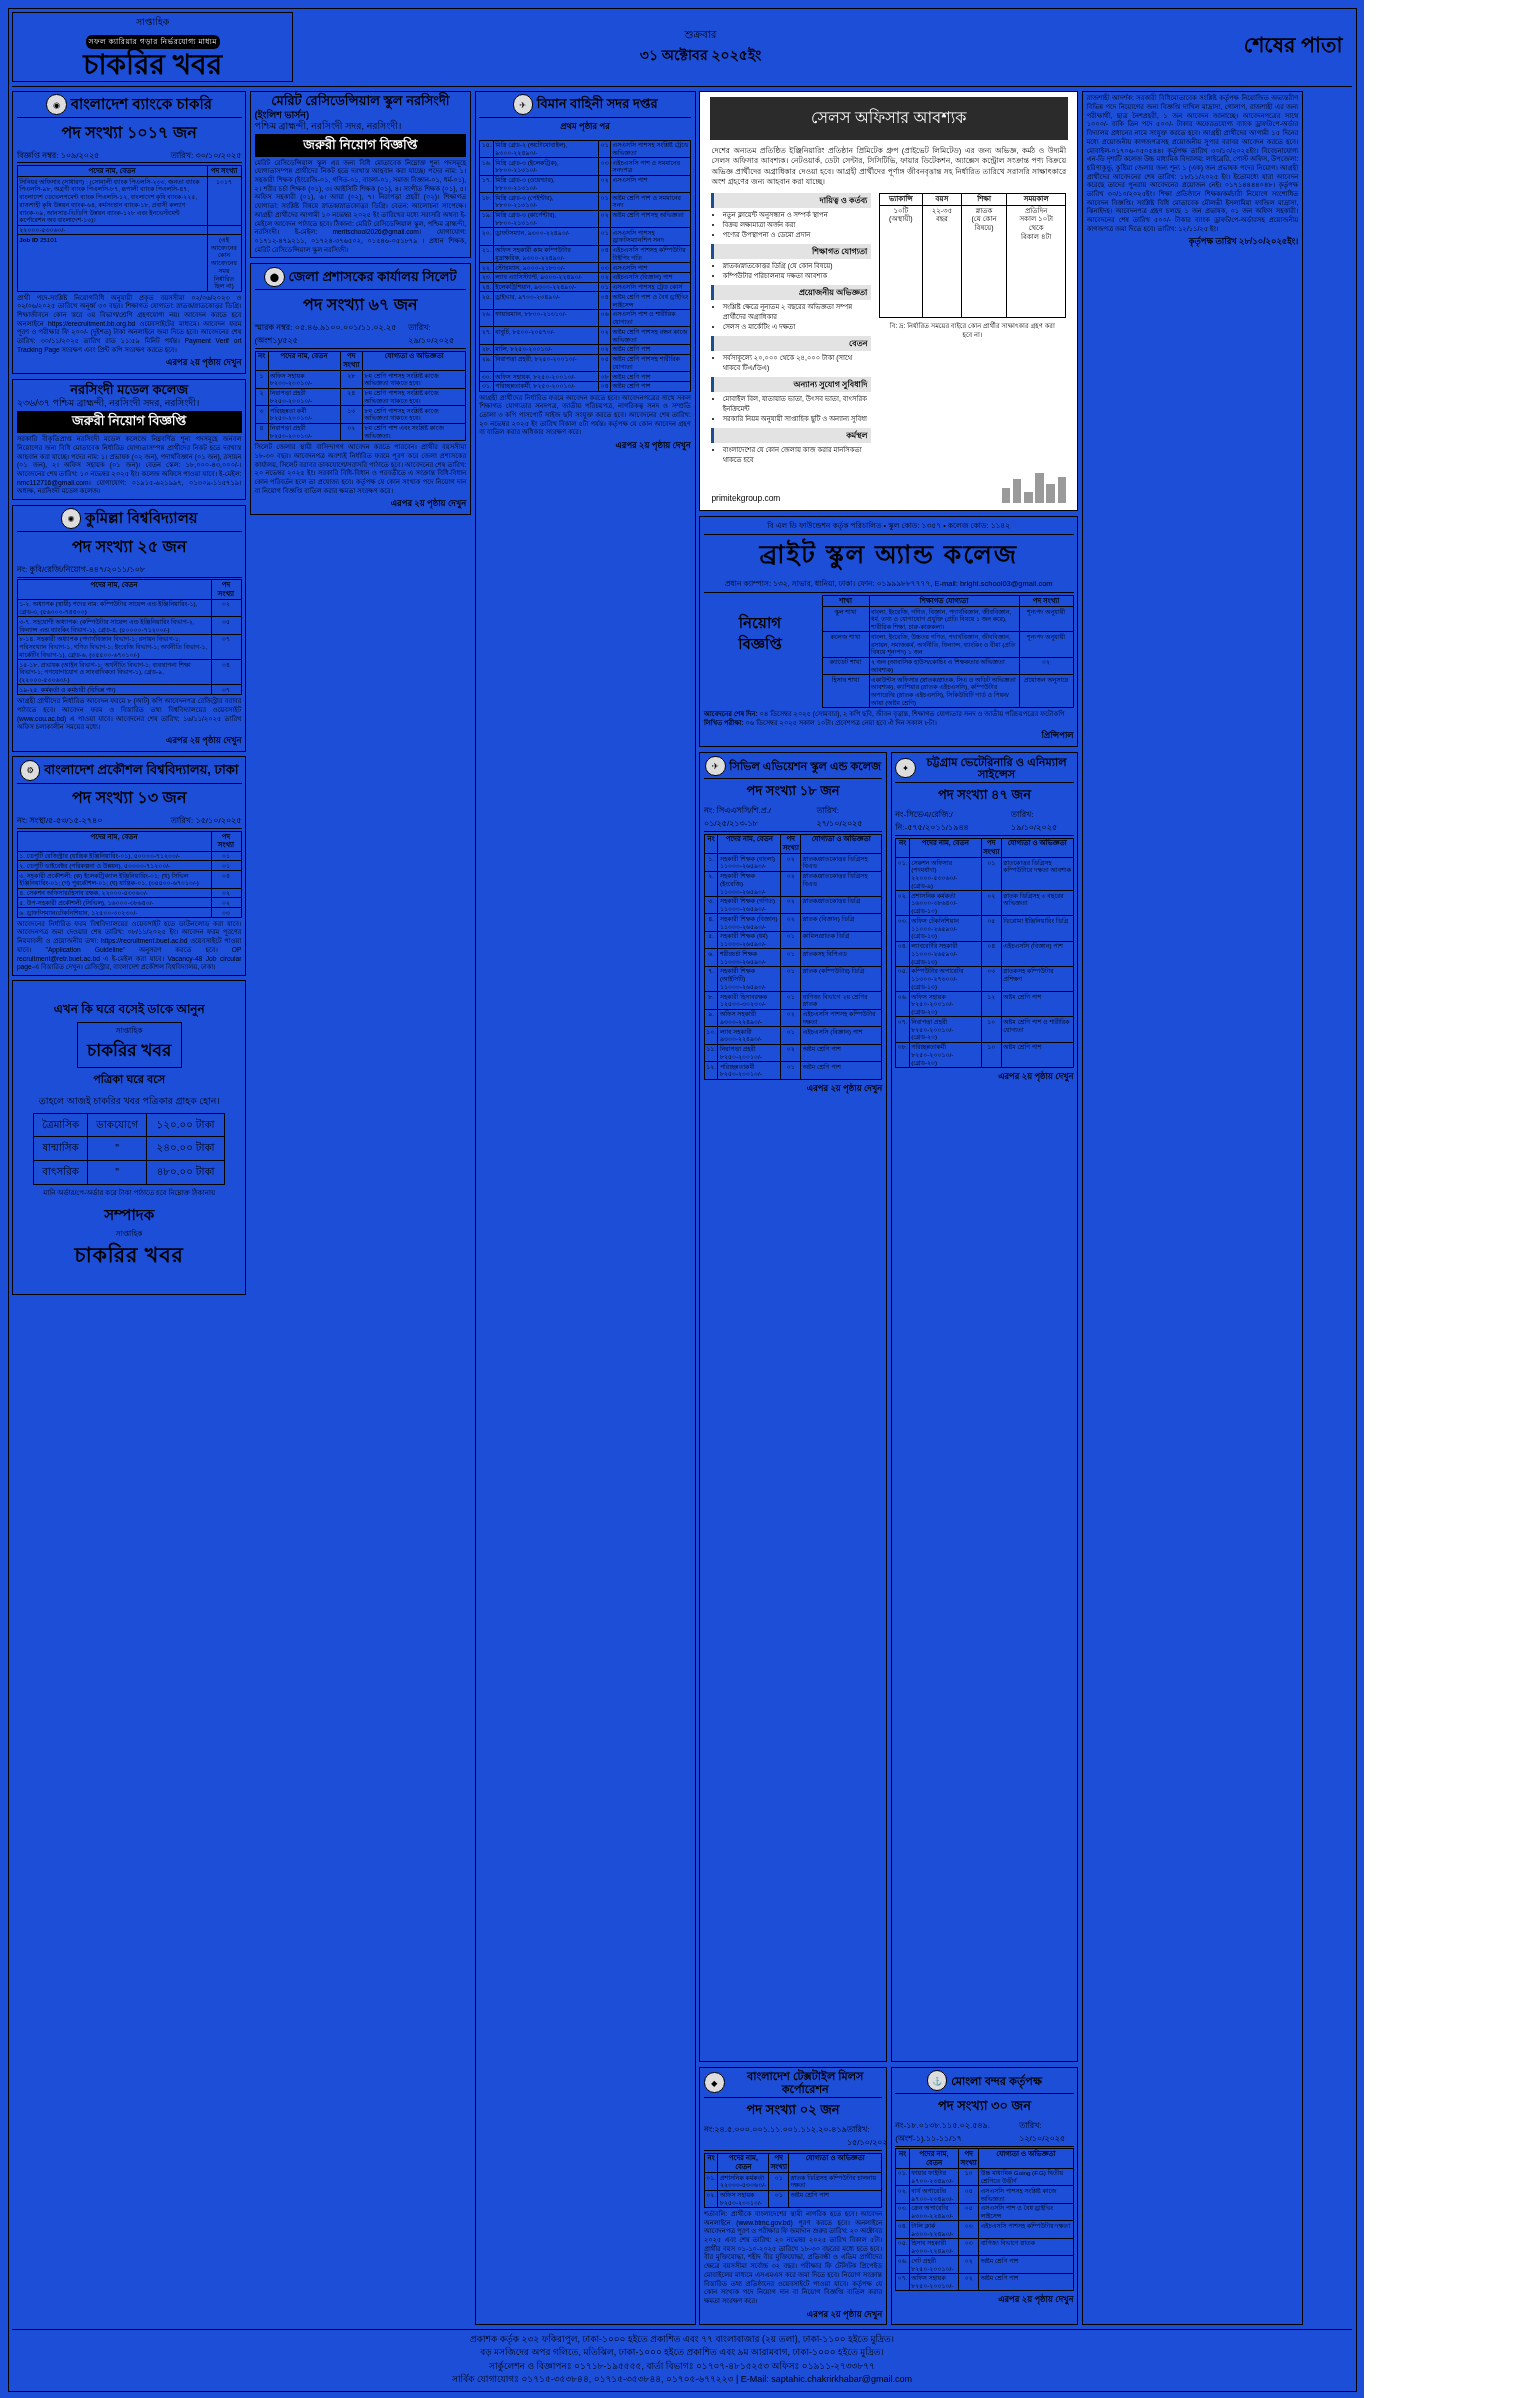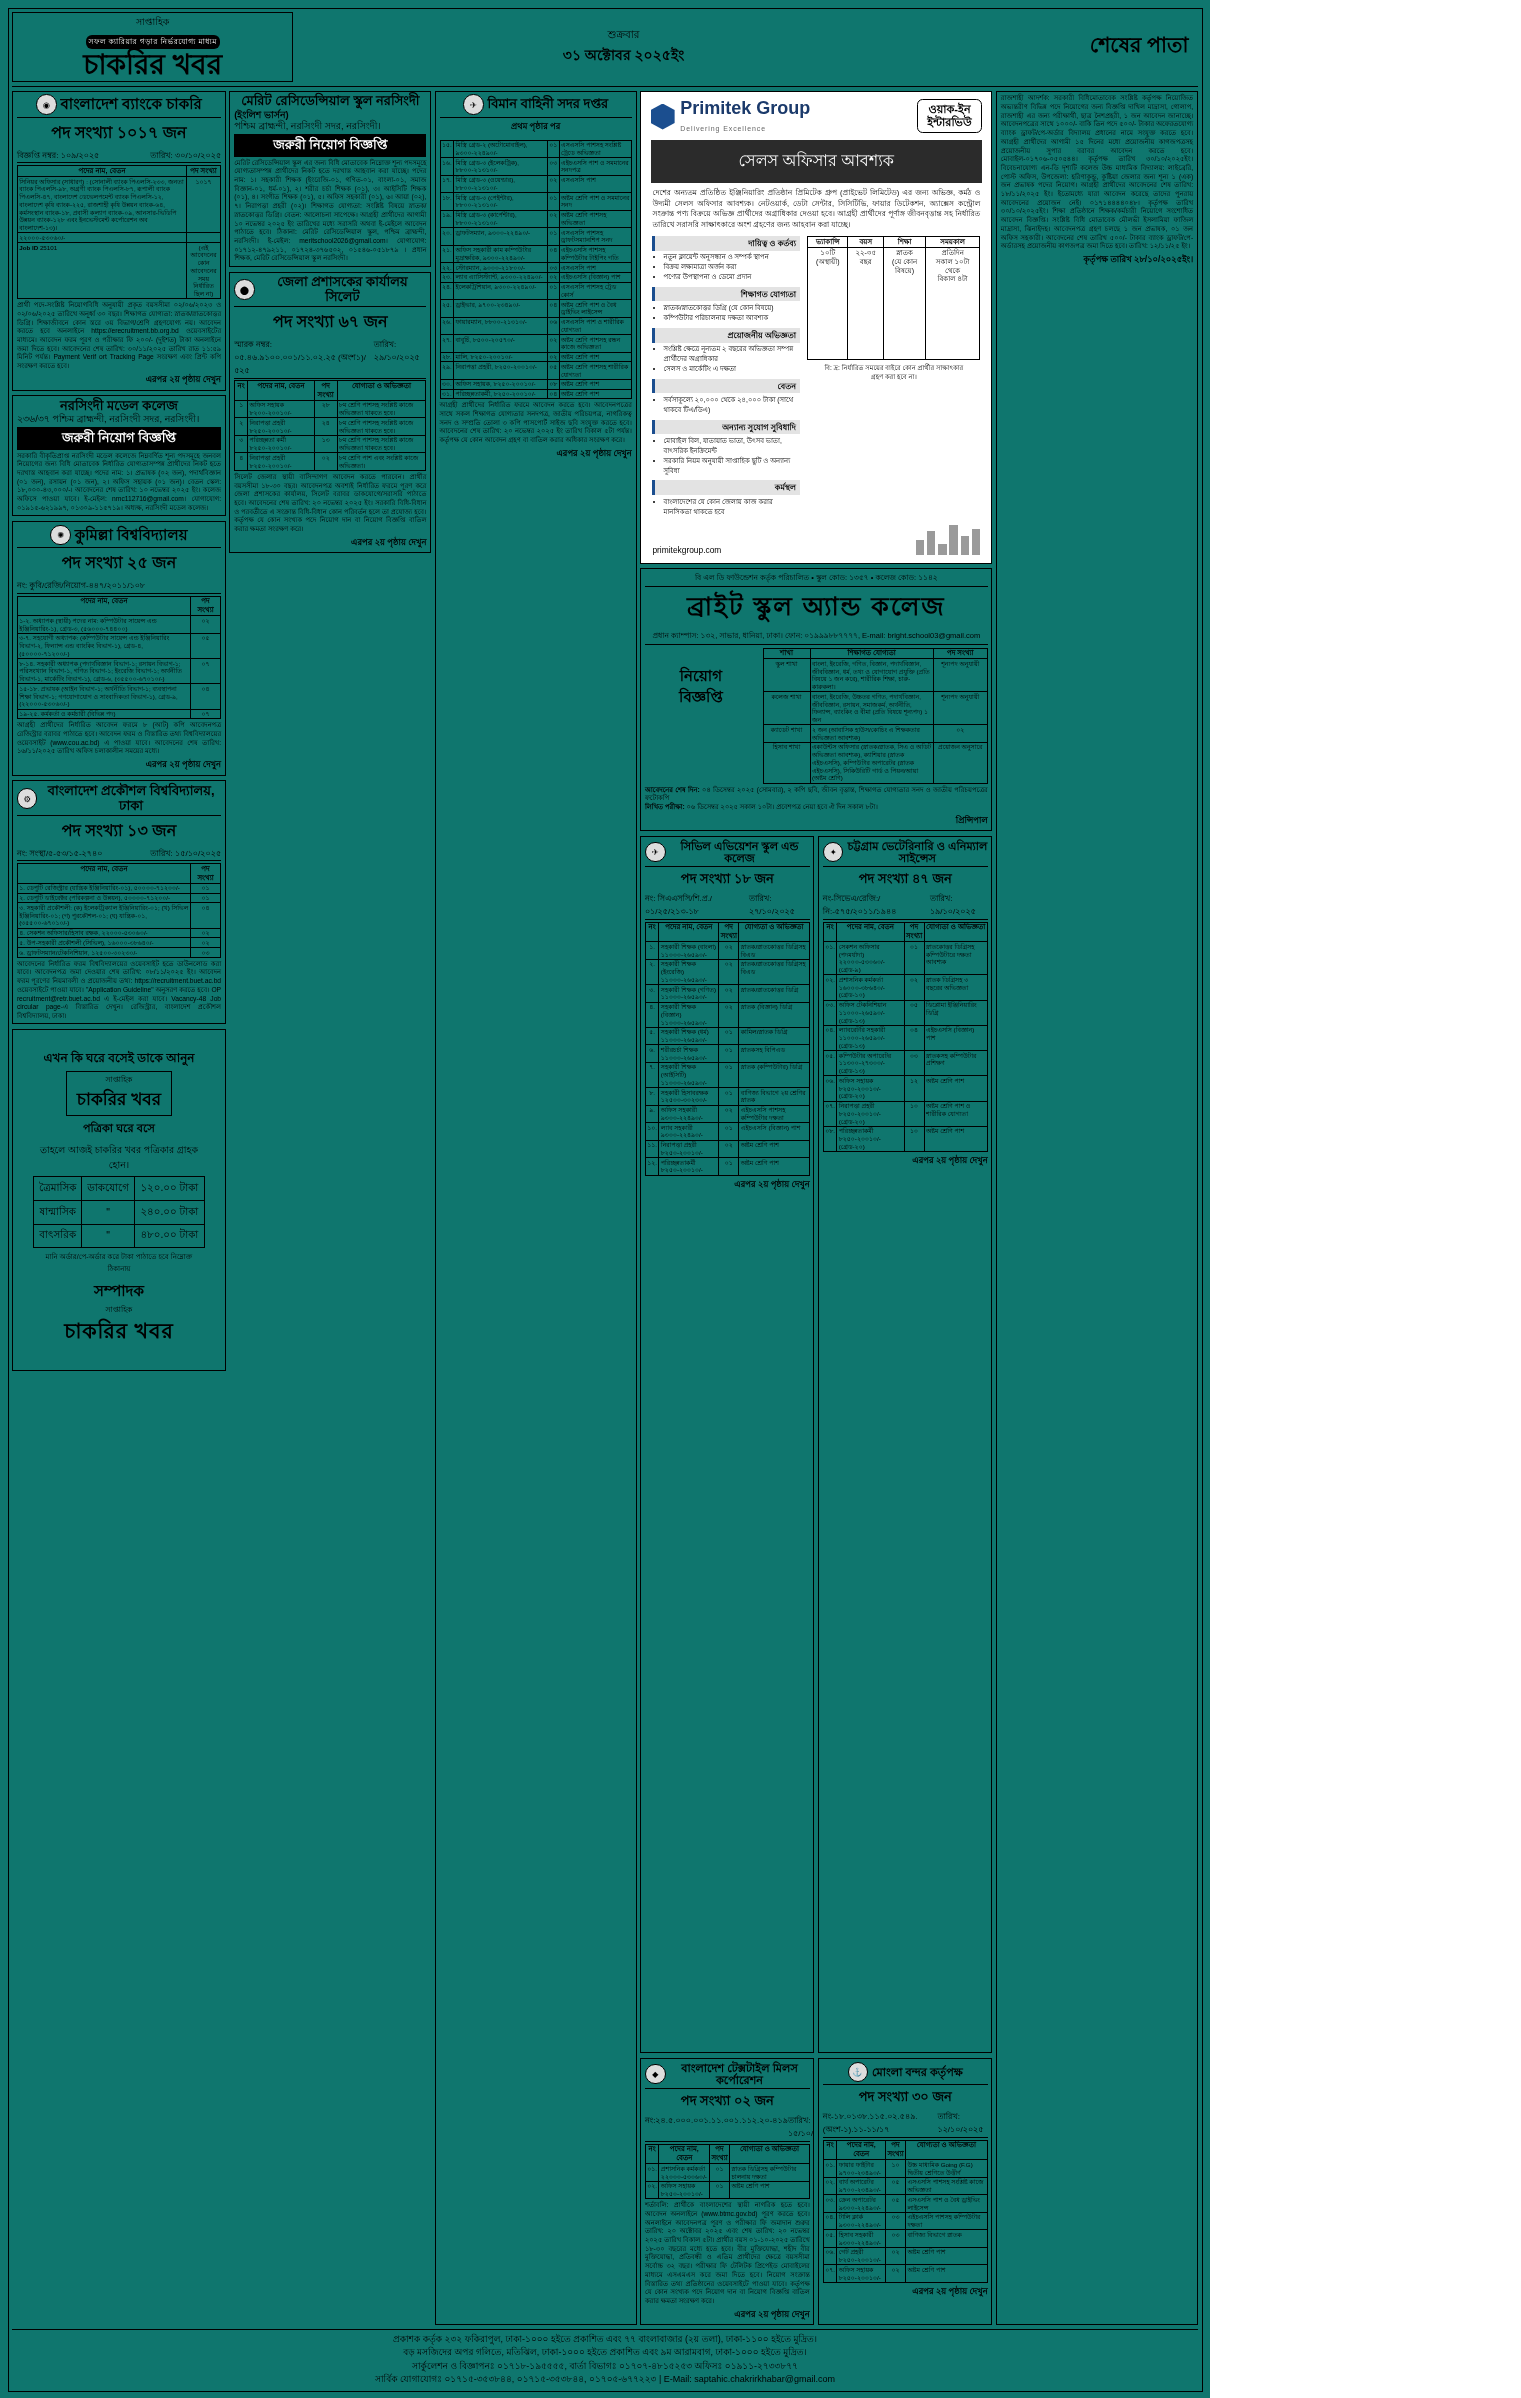--- a/index.html
+++ b/index.html
@@ -5,22 +5,22 @@
   * { box-sizing: border-box; }
   html, body { margin:0; padding:0; }
   body {
     width:1522px; height:2399px;
     background:#ffffff;
     font-family:"Liberation Sans", sans-serif;
     color:#000;
   }
   .page {
     position:relative;
-    width:1210px; height:2399px;
-    background:#0f766e;
+    width:1364px; height:2399px;
+    background:#1d4ed8;
     padding:7.5px;
   }
   .border-box { border:1.9px solid #000; width:100%; height:100%; padding:3.7px; display:flex; flex-direction:column; }
 
   
   .masthead { display:flex; align-items:stretch; border-bottom:1.9px solid #000; padding-bottom:3.7px; margin-bottom:3.7px; }
   .mh-left { width:281px; border:1.9px solid #000; padding:1.9px 5.6px; text-align:center; }
   .mh-weekly { font-size:9.4px; }
   .mh-ribbon { background:#000; color:#fff; font-size:7.5px; padding:0.9px 2.8px; display:inline-block; margin:0.9px 0; letter-spacing:0.5px;border-radius:6px;}
   .mh-title { font-size:28px; font-weight:bold; line-height:1.05; }
@@ -473,31 +473,20 @@
         </tbody>
             </table>
         <div class="body-text t" style="margin-top:1.9px">আগ্রহী প্রার্থীদের নির্ধারিত ফরমে আবেদন করতে হবে। আবেদনপত্রের সাথে সকল শিক্ষাগত যোগ্যতার সনদপত্র, জাতীয় পরিচয়পত্র, নাগরিকত্ব সনদ ও সম্প্রতি তোলা ৩ কপি পাসপোর্ট সাইজ ছবি সংযুক্ত করতে হবে। আবেদনের শেষ তারিখ: ২০ নভেম্বর ২০২৫ ইং তারিখ বিকাল ৫টা পর্যন্ত। কর্তৃপক্ষ যে কোন আবেদন গ্রহণ বা বাতিল করার অধিকার সংরক্ষণ করে।</div>
         <div class="more">এরপর ২য় পৃষ্ঠায় দেখুন</div>
       </div>
     </div>
 
     <div class="col c4">
 
       <div class="primitek">
-        <div class="pt-top">
-          <div class="pt-logo">
-            <span class="pt-hex"></span>
-            <span>
-              <span class="pt-name">Primitek Group</span><br>
-              <span class="pt-tag">Delivering Excellence</span>
-            </span>
-          </div>
-          <div class="pt-walkin" style="white-space:pre-line">ওয়াক-ইন
-ইন্টারভিউ</div>
-        </div>
         <div class="pt-role">সেলস অফিসার আবশ্যক</div>
         <div class="pt-intro">দেশের অন্যতম প্রতিষ্ঠিত ইঞ্জিনিয়ারিং প্রতিষ্ঠান প্রিমিটেক গ্রুপ (প্রাইভেট লিমিটেড) এর জন্য অভিজ্ঞ, কর্মঠ ও উদ্যমী সেলস অফিসার আবশ্যক। নেটওয়ার্ক, ডেটা সেন্টার, সিসিটিভি, ফায়ার ডিটেকশন, অ্যাক্সেস কন্ট্রোল সংক্রান্ত পণ্য বিক্রয়ে অভিজ্ঞ প্রার্থীদের অগ্রাধিকার দেওয়া হবে। আগ্রহী প্রার্থীদের পূর্ণাঙ্গ জীবনবৃত্তান্ত সহ নির্ধারিত তারিখে সরাসরি সাক্ষাৎকারে অংশ গ্রহণের জন্য আহবান করা যাচ্ছে।</div>
         <div class="pt-grid">
           <div class="pt-left">
             <div class="pt-sec">
               <div class="pt-sec-h">দায়িত্ব ও কর্তব্য</div>
               <ul>
                     <li>নতুন ক্লায়েন্ট অনুসন্ধান ও সম্পর্ক স্থাপন</li>
                     <li>বিক্রয় লক্ষ্যমাত্রা অর্জন করা</li>
                     <li>পণ্যের উপস্থাপনা ও ডেমো প্রদান</li>

